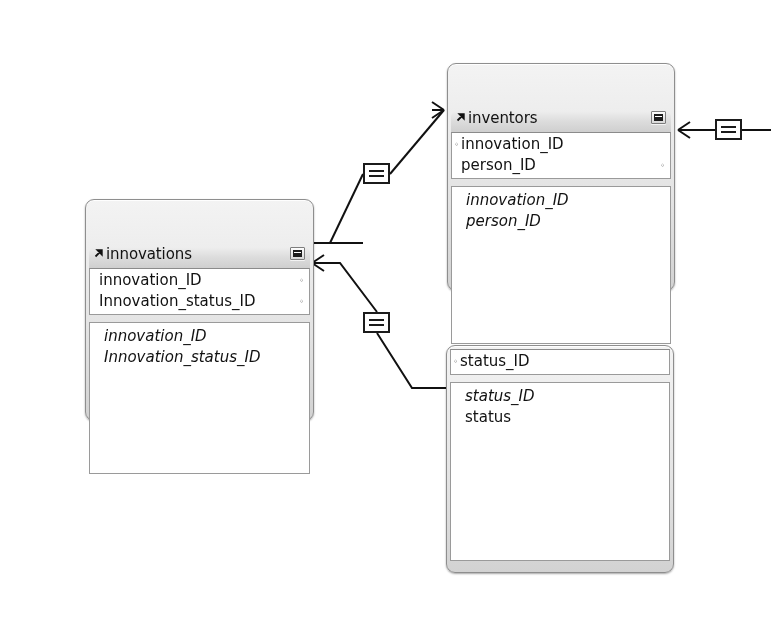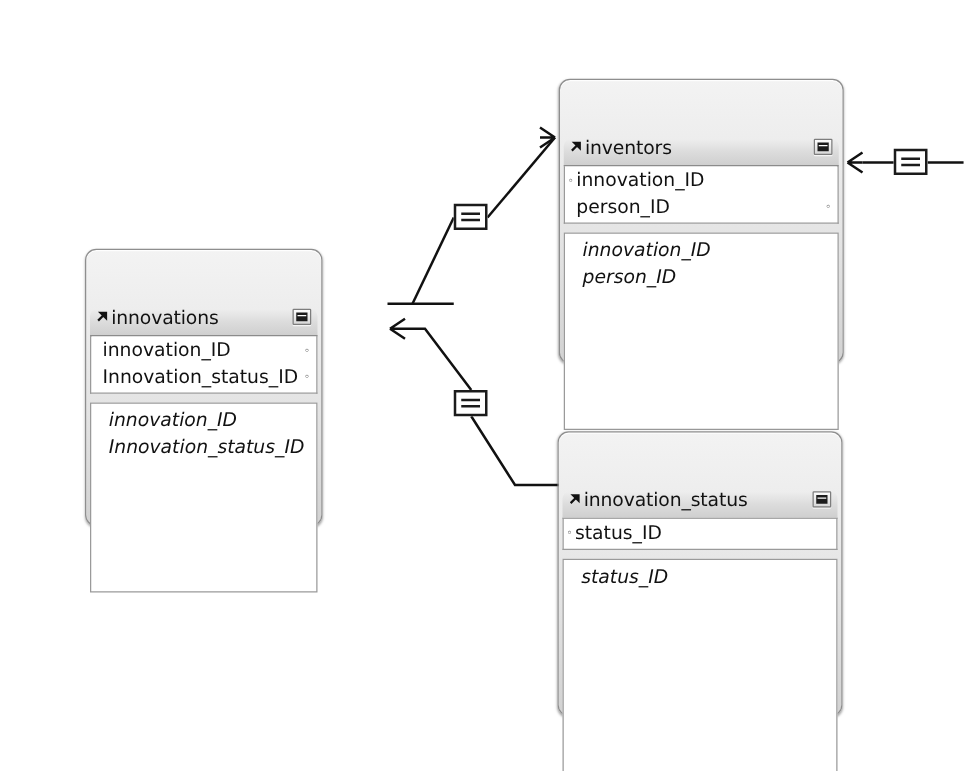--- a/index.html
+++ b/index.html
@@ -215,21 +215,21 @@
   <div class="rel-box" style="left:363px; top:312px;">
     <i class="l1"></i>
     <i class="l2"></i>
   </div>
 
   <div class="rel-box" style="left:715px; top:119px;">
     <i class="l1"></i>
     <i class="l2"></i>
   </div>
 
-  <div class="table-window" style="left:68px; top:199px; width:190px; height:222px;">
+  <div class="table-window" style="left:85px; top:199px; width:229px; height:222px;">
 
     <div class="tw-titlebar">
       <svg class="tw-arrow-icon" viewBox="0 0 13 13">
         <path d="M3.5 9.5 L9 4 M5.5 3.2 L9.8 3.2 L9.8 7.5 Z" stroke="#111" stroke-width="1.8" fill="#111"></path>
       </svg>
       <span class="tw-title">innovations</span>
       <span class="tw-menu-btn"></span>
     </div>
 
     <div class="tw-keypane">
@@ -278,35 +278,29 @@
     <div class="tw-gap"></div>
 
     <div class="tw-fieldpane" style="height:158px;">
       <div class="fieldpane-row italic">innovation_ID</div>
       <div class="fieldpane-row italic">person_ID</div>
     </div>
   </div>
 
   <div class="table-window" style="left:446px; top:345px; width:228px; height:228px;">
 
-    <div class="tw-titlebar">
-      <svg class="tw-arrow-icon" viewBox="0 0 13 13">
-        <path d="M3.5 9.5 L9 4 M5.5 3.2 L9.8 3.2 L9.8 7.5 Z" stroke="#111" stroke-width="1.8" fill="#111"></path>
-      </svg>
-      <span class="tw-title">innovation_status</span>
-      <span class="tw-menu-btn"></span>
-    </div>
 
     <div class="tw-keypane">
       <div class="field-row">
         <span class="bullet-left">◦</span>
         <span class="fname">status_ID</span>
       </div>
     </div>
 
     <div class="tw-gap"></div>
 
     <div class="tw-fieldpane" style="height:179px;">
       <div class="fieldpane-row italic">status_ID</div>
+      <div class="fieldpane-row">status</div>
     </div>
   </div>
 
 </div>
 
 </body></html>

